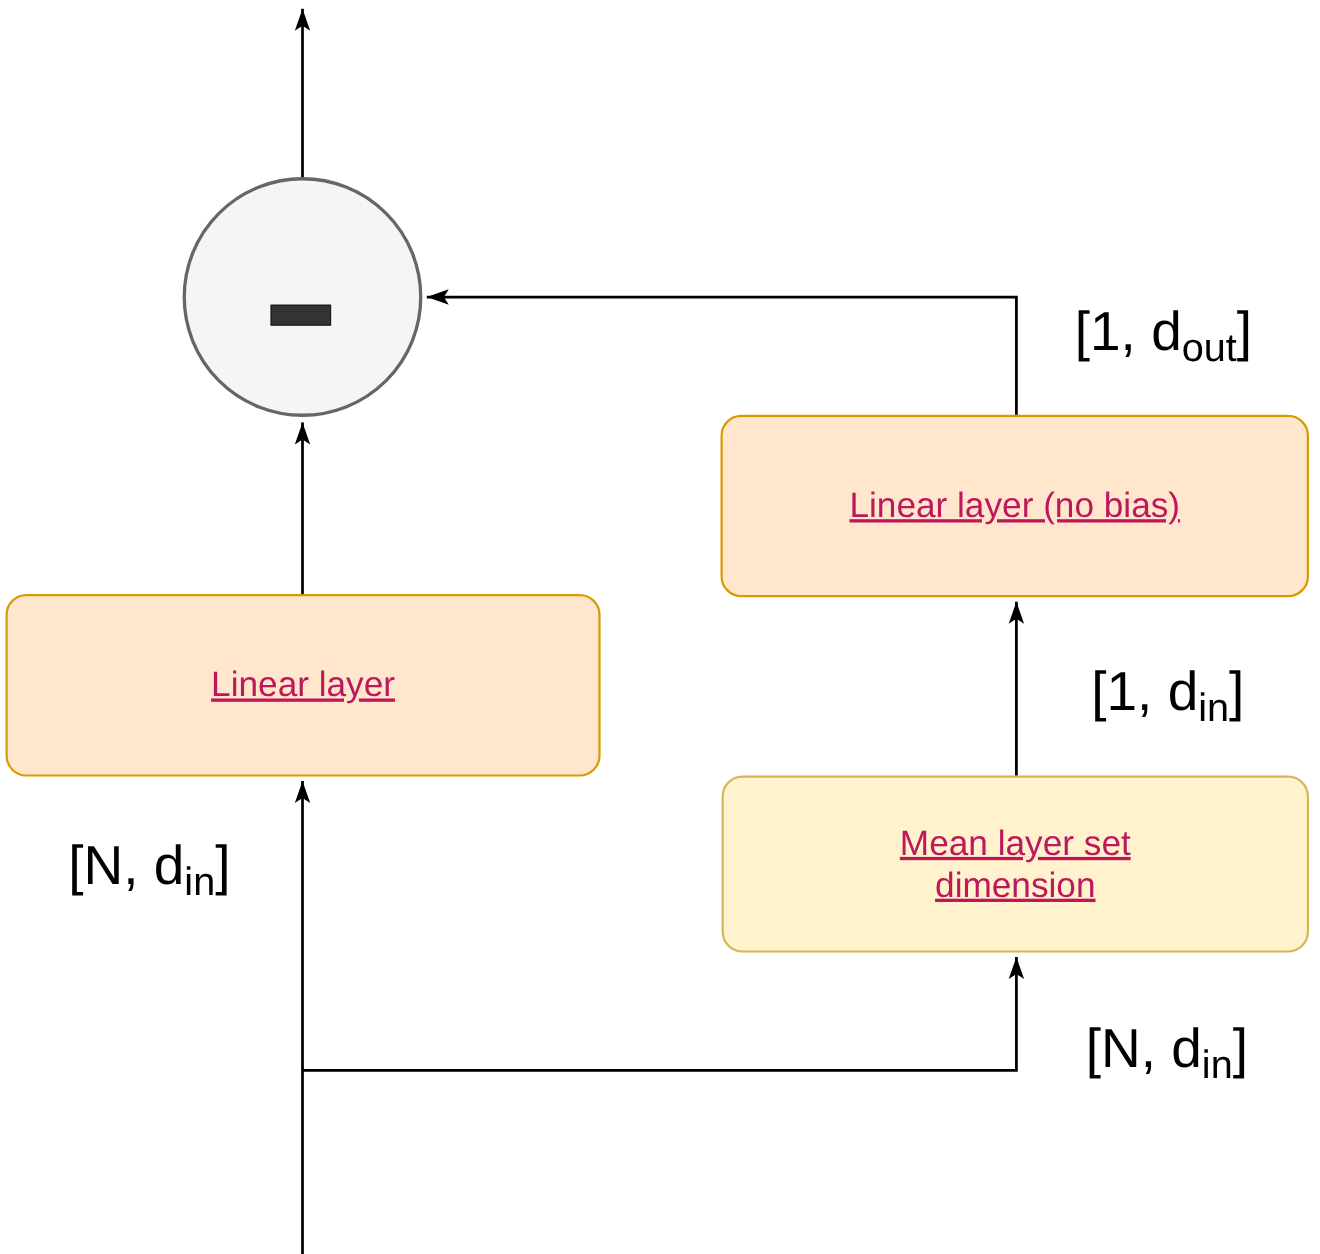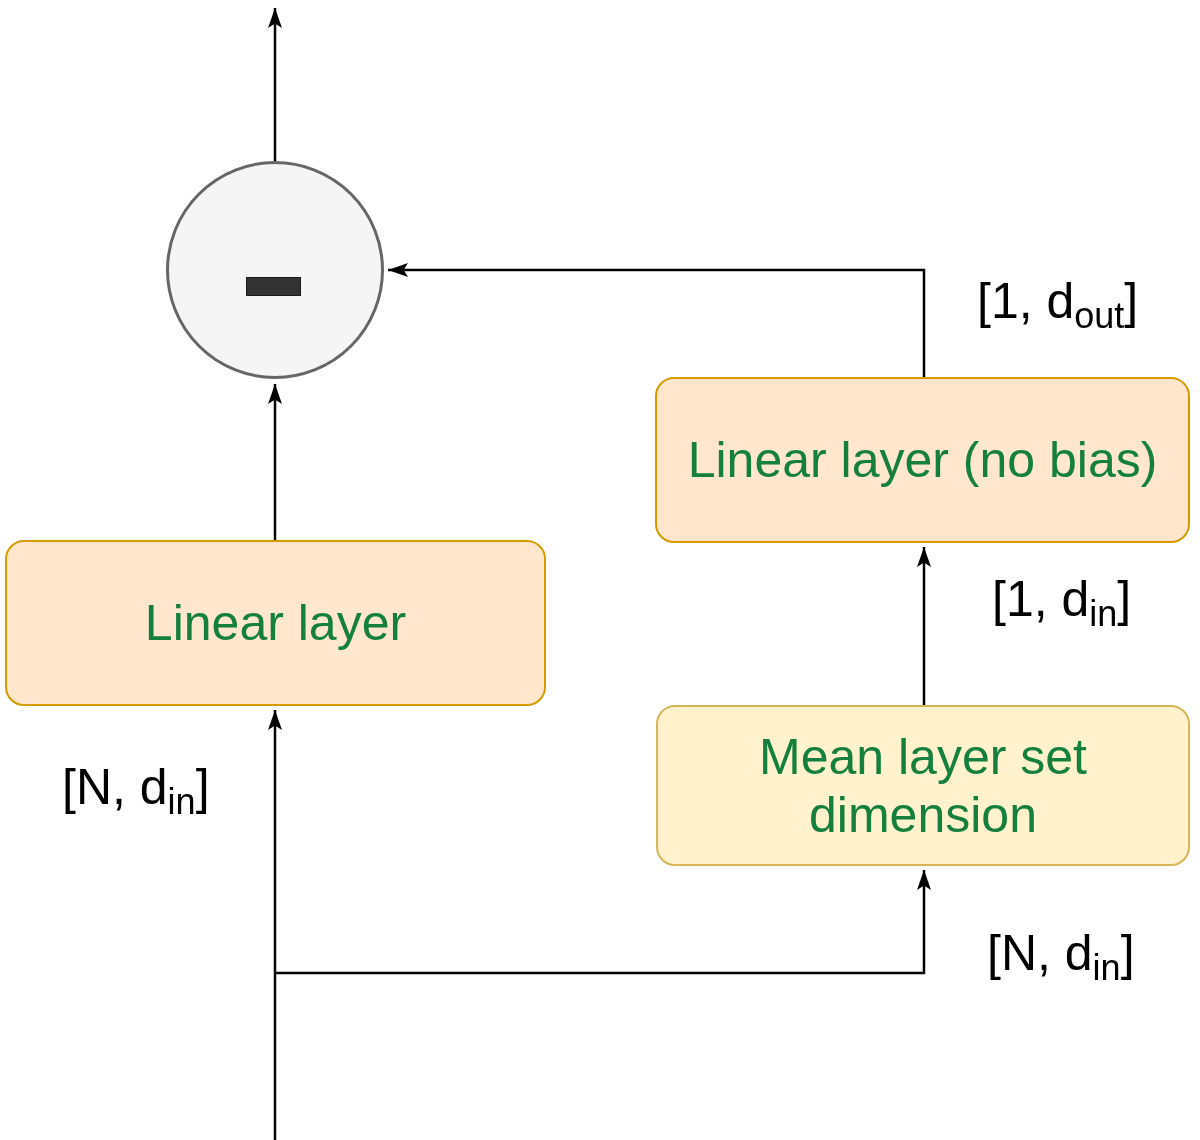--- a/index.html
+++ b/index.html
@@ -22,24 +22,25 @@
     height: 1140px;
     pointer-events: none;
   }
   .node {
     position: absolute;
     box-sizing: border-box;
     display: flex;
     align-items: center;
     justify-content: center;
     text-align: center;
-    color: #15803d;
-    font-size: 50px;
+    color: #be185d;
+    font-size: 32px;
     line-height: 1.16;
     white-space: pre-line;
+    text-decoration: underline;
   }
   .rounded-box {
     border-radius: 19px;
     border: 2px solid;
   }
   .box-linear-left {
     left: 5px; top: 540px;
     width: 541px; height: 166px;
     background: #ffe6cc;
     border-color: #d79b00;
@@ -104,21 +105,21 @@
   </div>
 
   <div class="node subtract-circle"></div>
   <div class="minus-bar"></div>
 
   <div class="dim-label" style="left:977px; top:274px;">
     <span>[1, d</span><sub>out</sub><span>]</span>
   </div>
 
 
-  <div class="dim-label" style="left:992px; top:572px;">
+  <div class="dim-label" style="left:992px; top:601px;">
     <span>[1, d</span><sub>in</sub><span>]</span>
   </div>
 
   <div class="dim-label" style="left:62px; top:760px;">
     <span>[N, d</span><sub>in</sub><span>]</span>
   </div>
 
   <div class="dim-label" style="left:987px; top:926px;">
     <span>[N, d</span><sub>in</sub><span>]</span>
   </div>

